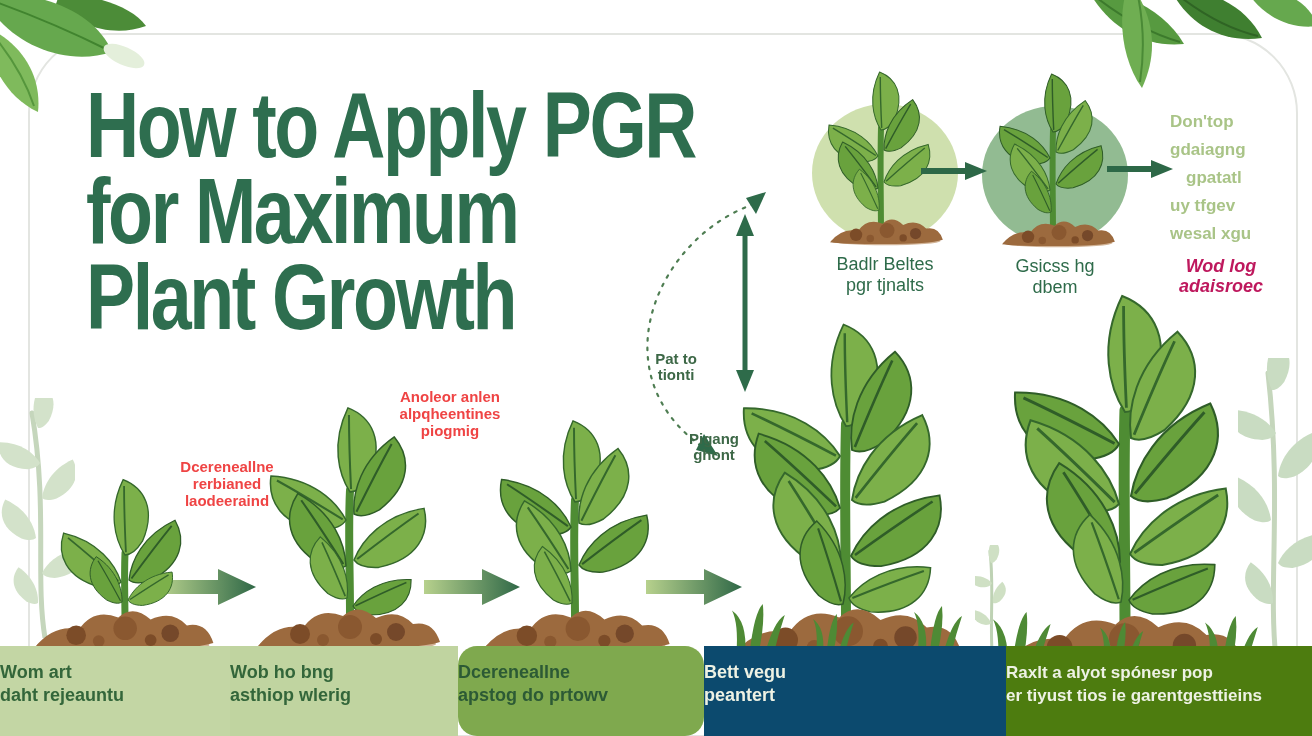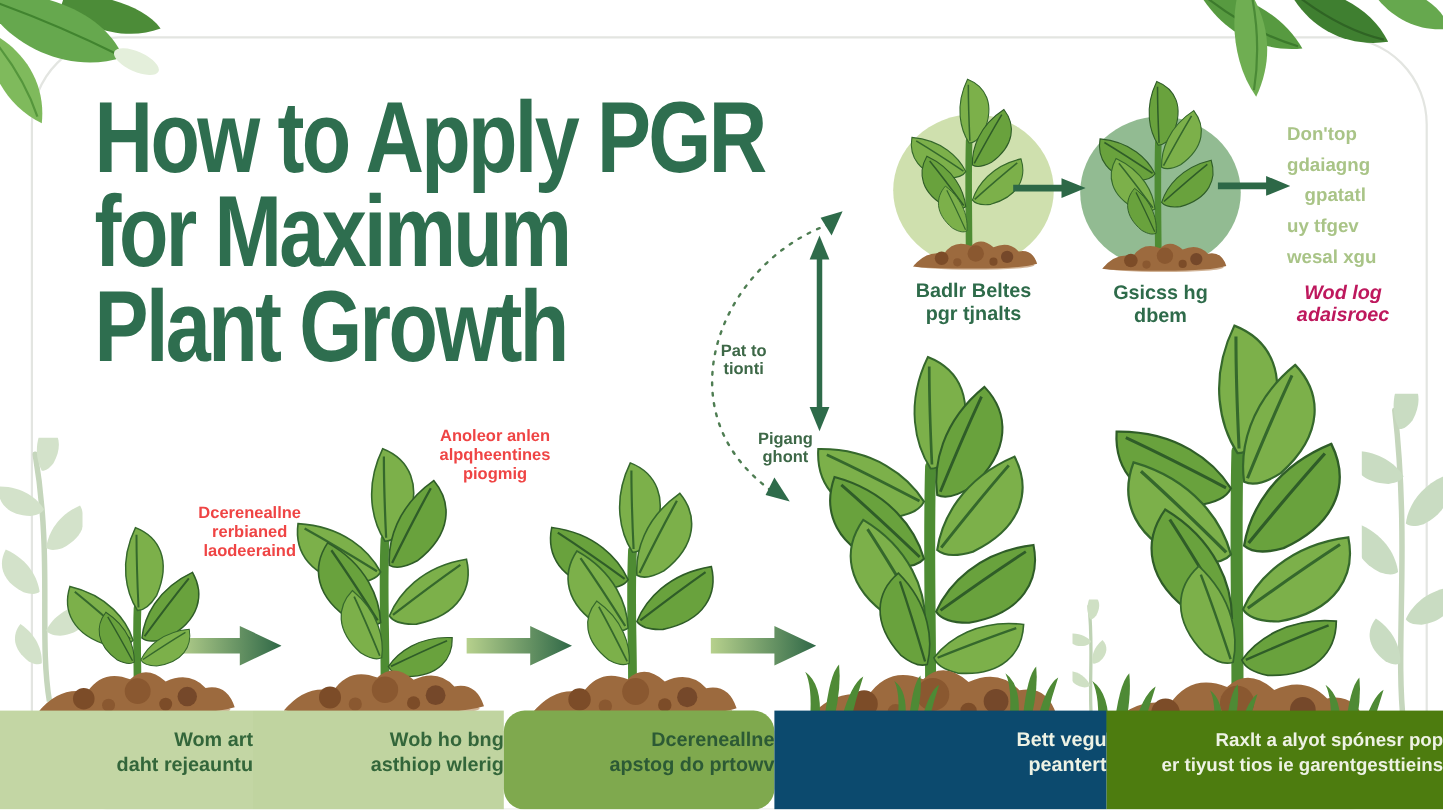--- a/index.html
+++ b/index.html
@@ -10,32 +10,32 @@
   .card{left:28px;top:33px;width:1266px;height:700px;border:2px solid #e3e5e1;
         border-radius:80px;z-index:0;background:transparent;}
   
   .title{left:86px;top:82px;z-index:4;color:#2e6e4f;font-weight:800;font-size:92px;
          line-height:86px;letter-spacing:-3px;transform:scaleX(0.80);transform-origin:left top;
          white-space:nowrap;}
   
   .circle{width:146px;height:138px;border-radius:50%;z-index:1;}
   .c1{left:812px;top:104px;}
   .c2{left:982px;top:106px;}
-  .caption{z-index:4;font-weight:700;font-size:18px;line-height:21px;text-align:center;color:#2e6b4a;}
+  .caption{z-index:4;font-weight:400;font-size:18px;line-height:21px;text-align:center;color:#2e6b4a;}
   .sidenote{left:1170px;top:108px;width:118px;z-index:4;font-weight:700;font-size:17px;
             line-height:28px;color:#a9c487;text-align:left;}
   .sidenote div:nth-child(3){padding-left:16px;}
   .resultnote{left:1146px;top:256px;width:150px;z-index:4;font-weight:700;font-size:18px;
               line-height:20px;text-align:center;color:#be185d;font-style:italic;}
-  .midnote{z-index:4;font-weight:700;font-size:15px;line-height:16px;text-align:center;color:#3d6847;}
+  .midnote{z-index:4;font-weight:700;font-size:15px;line-height:16px;text-align:center;color:#3d6847;margin-top:39px;}
   .stagenote{z-index:3;font-weight:700;font-size:15px;line-height:17px;text-align:center;color:#ef4444;}
   
   .footer{left:0;top:646px;width:1312px;height:90px;display:flex;z-index:5;}
   .seg{height:90px;box-sizing:border-box;padding-top:15px;font-weight:700;font-size:18px;
-       line-height:23px;text-align:right;}
+       line-height:23px;text-align:left;}
   .seg.s5{font-size:17px;}
   svg{display:block;}
 </style>
 </head>
 <body>
 
 <div id="canvas">
 
   <svg width="0" height="0" style="position:absolute" aria-hidden="true">
     <defs>

